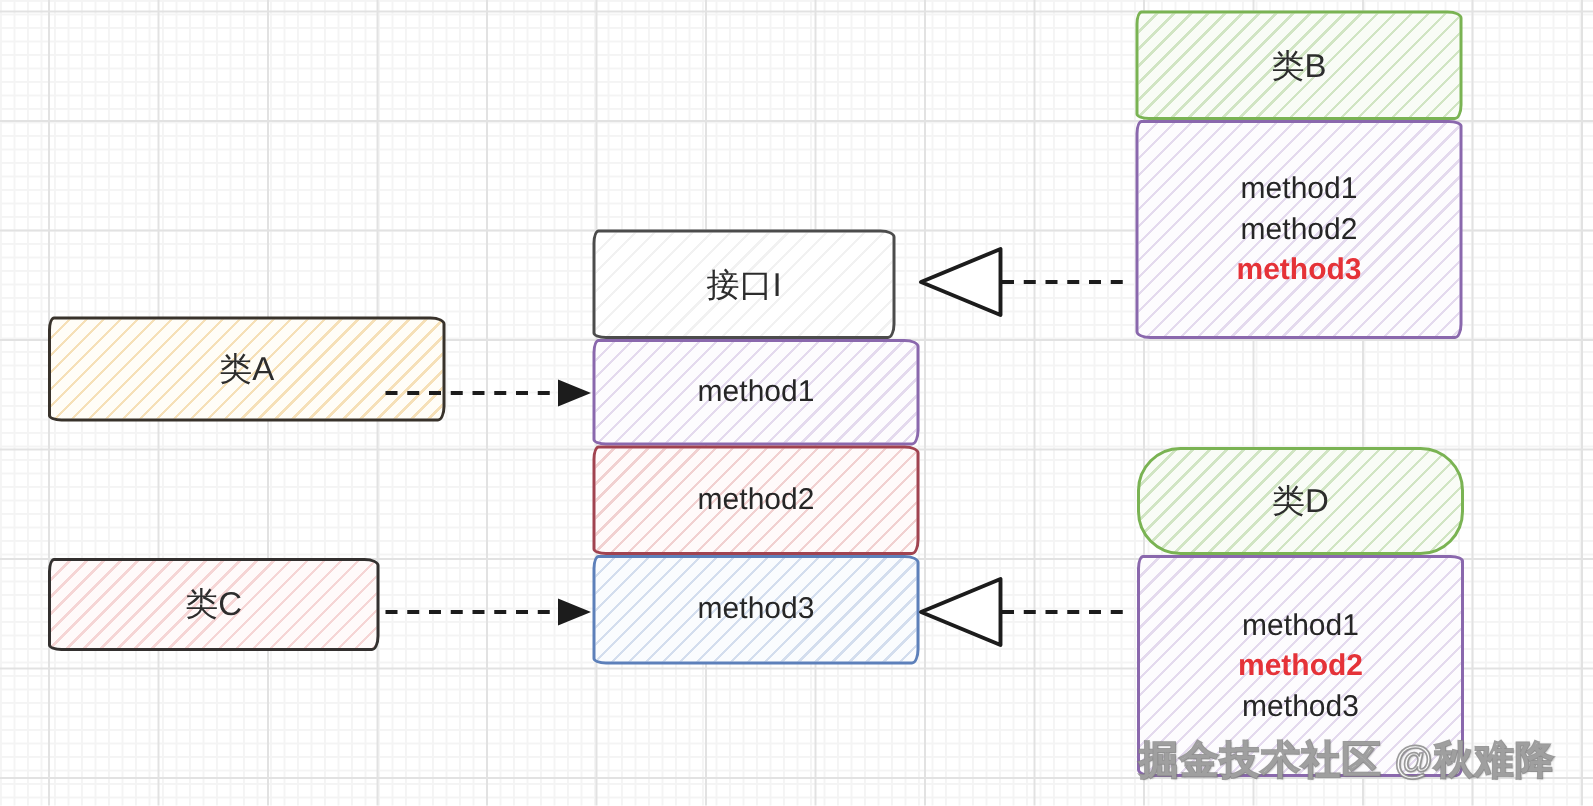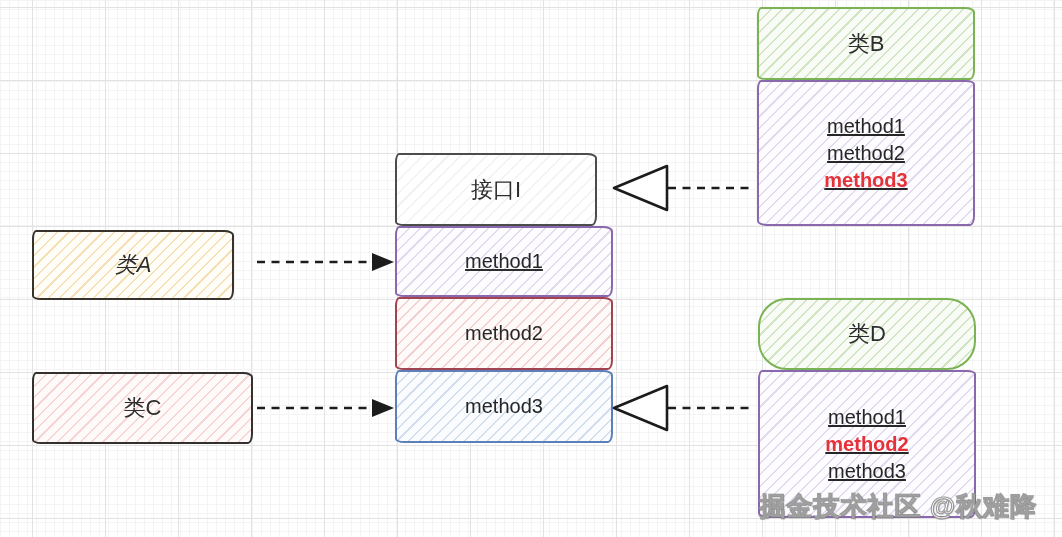--- a/index.html
+++ b/index.html
@@ -37,21 +37,20 @@
     background:repeating-linear-gradient(135deg,rgba(226,136,136,0.32) 0 1.6px,rgba(255,250,250,0) 1.6px 8px) #fffafa;
     border:2.6px solid #33302f;
   }
   .hatch-ifc{
     background:repeating-linear-gradient(135deg,rgba(160,160,160,0.14) 0 1.5px,rgba(255,255,255,0) 1.5px 9px) #ffffff;
     border:2.6px solid #4c4c4c;
   }
   .hatch-purple{
     background:repeating-linear-gradient(135deg,rgba(157,121,192,0.26) 0 1.5px,rgba(253,252,254,0) 1.5px 8px) #fdfcfe;
     border:2.4px solid #8a68ad;
-    text-decoration:underline;
   }
   .hatch-red{
     background:repeating-linear-gradient(135deg,rgba(206,102,102,0.28) 0 1.5px,rgba(255,250,250,0) 1.5px 8px) #fffafa;
     border:2.2px solid #a14350;
   }
   .hatch-blue{
     background:repeating-linear-gradient(135deg,rgba(122,152,201,0.30) 0 1.5px,rgba(250,252,254,0) 1.5px 8px) #fafcfe;
     border:2.2px solid #5d80ba;
   }
   .hatch-green{
@@ -78,25 +77,25 @@
     -webkit-text-stroke:1.1px rgba(128,128,128,0.75);
     text-shadow:0 0 1px rgba(110,110,110,0.55),1px 1px 1px rgba(110,110,110,0.4);
     white-space:nowrap;
   }
 </style>
 </head>
 <body>
 
 <div class="canvas">
 
-  <div class="box hatch-yellow" style="left:32px;top:230px;width:202px;height:70px;font-style:italic;">
+  <div class="box hatch-yellow" style="left:32px;top:211px;width:265px;height:70px;">
     <span>类A</span>
   </div>
 
-  <div class="box hatch-pink" style="left:32px;top:372px;width:221px;height:72px;">
+  <div class="box hatch-pink" style="left:32px;top:372px;width:221px;height:62px;">
     <span>类C</span>
   </div>
 
   <div class="box hatch-ifc" style="left:395px;top:153px;width:202px;height:73px;">
     <span>接口I</span>
   </div>
 
   <div class="box hatch-purple" style="left:395px;top:226px;width:218px;height:71px;">
     <span class="method-text">method1</span>
   </div>

